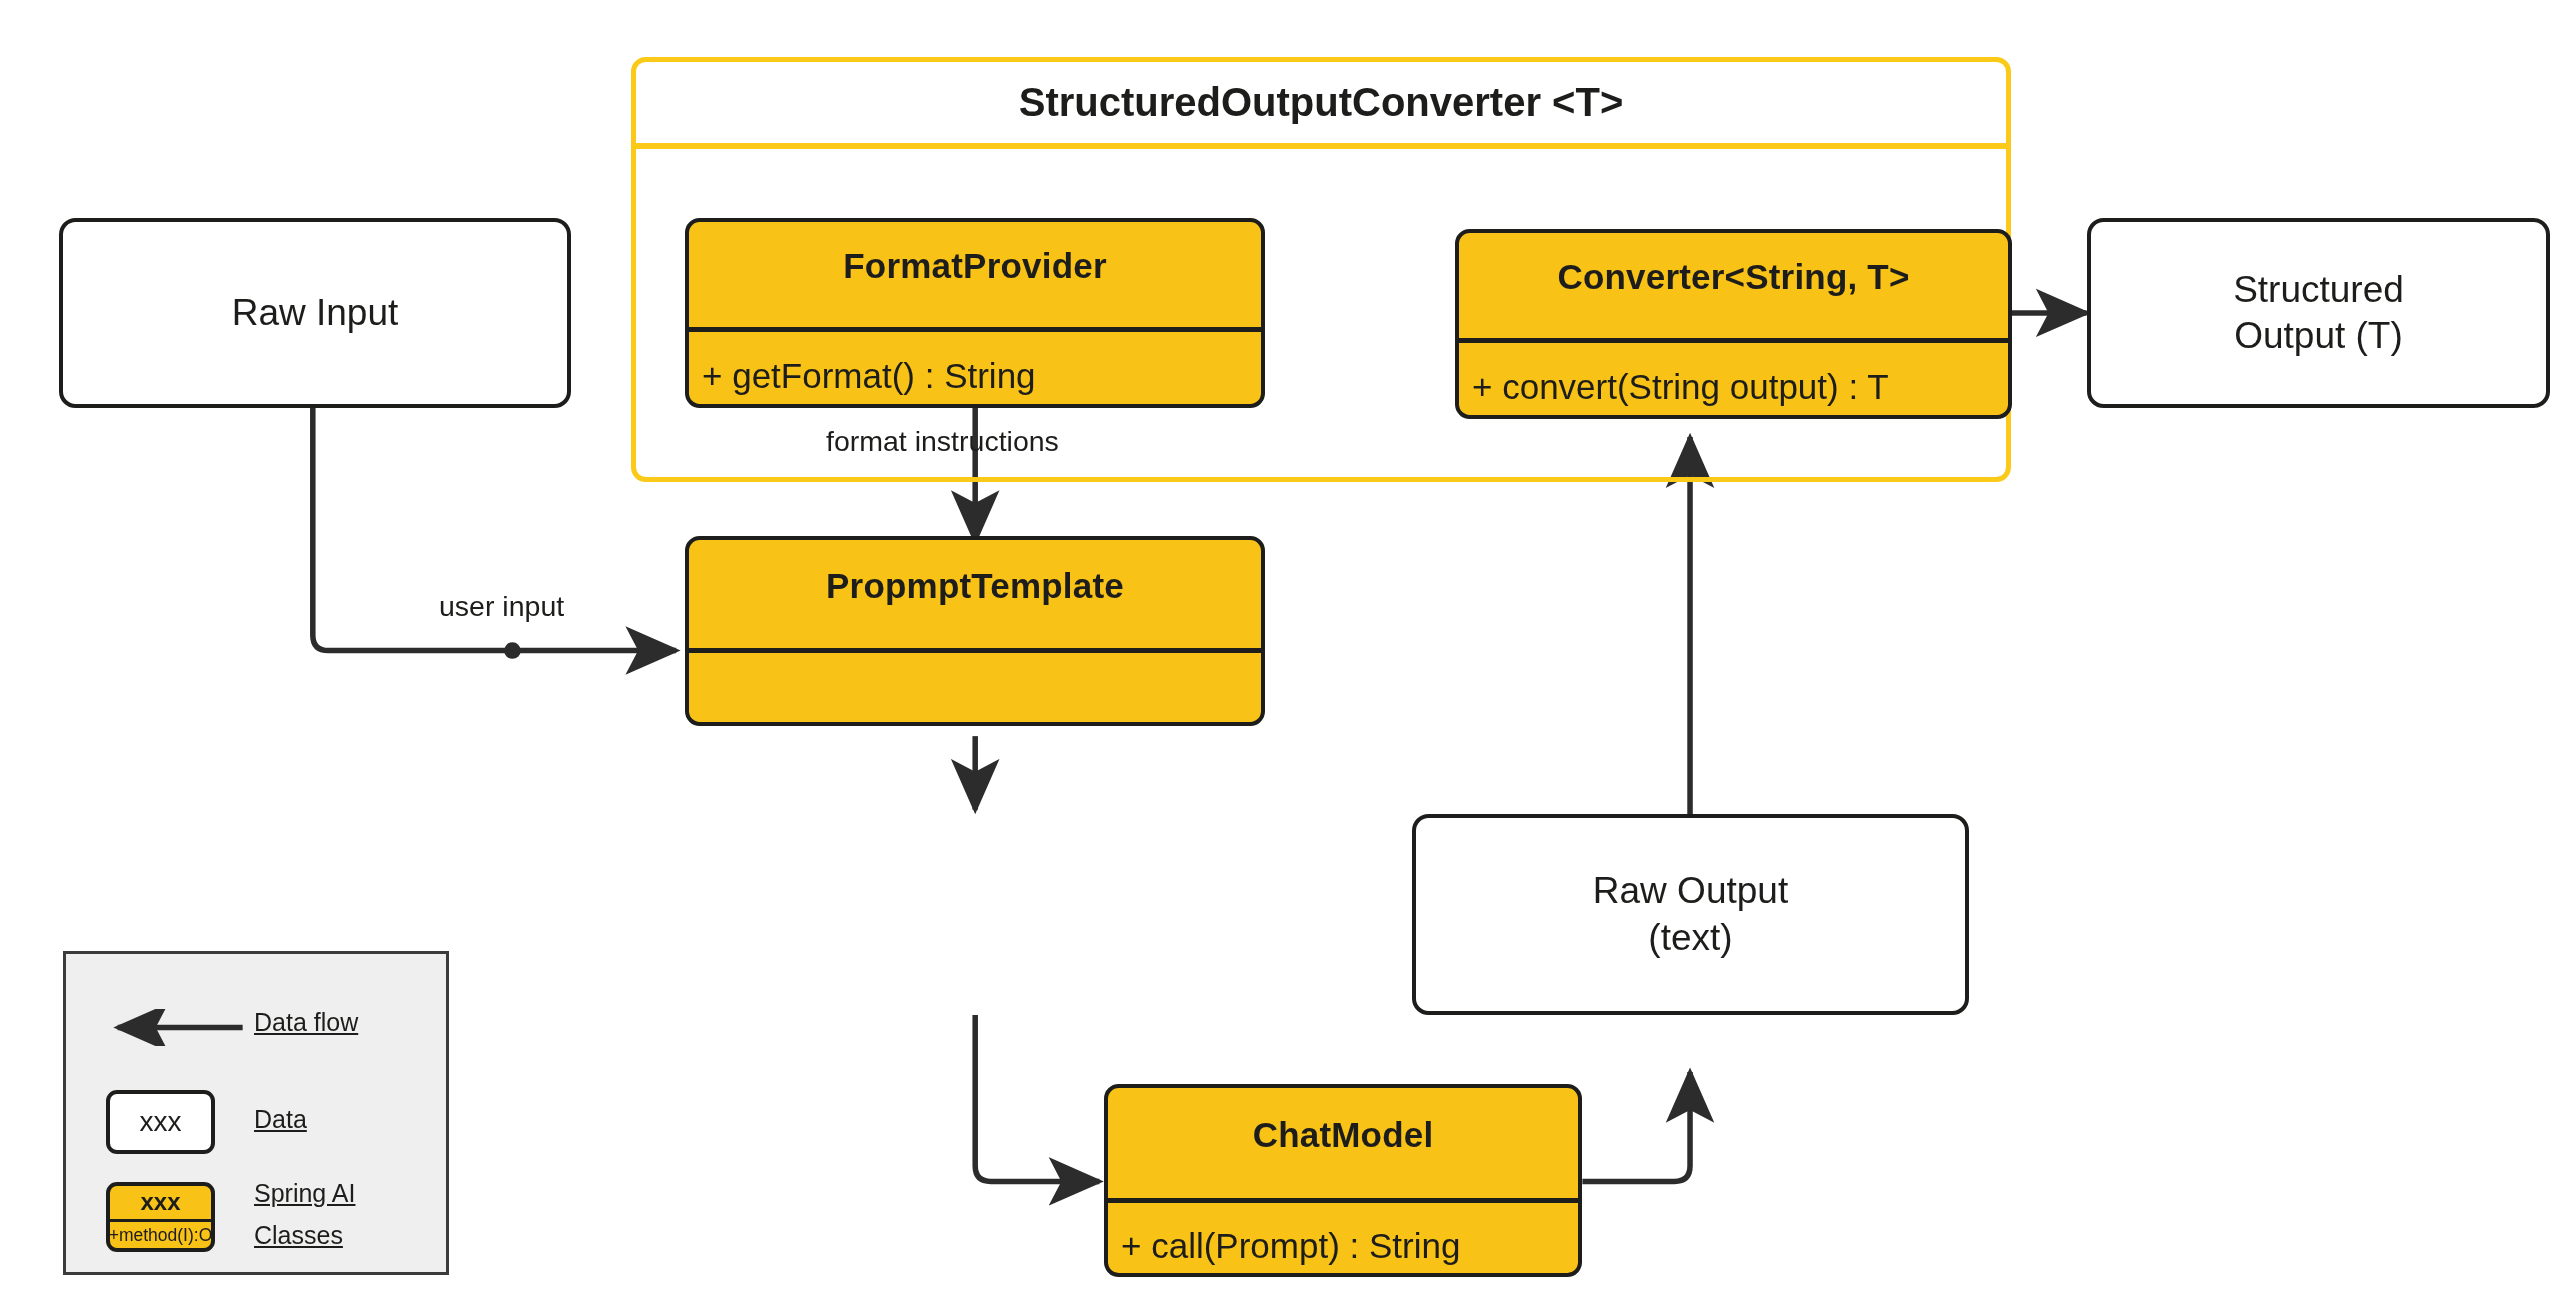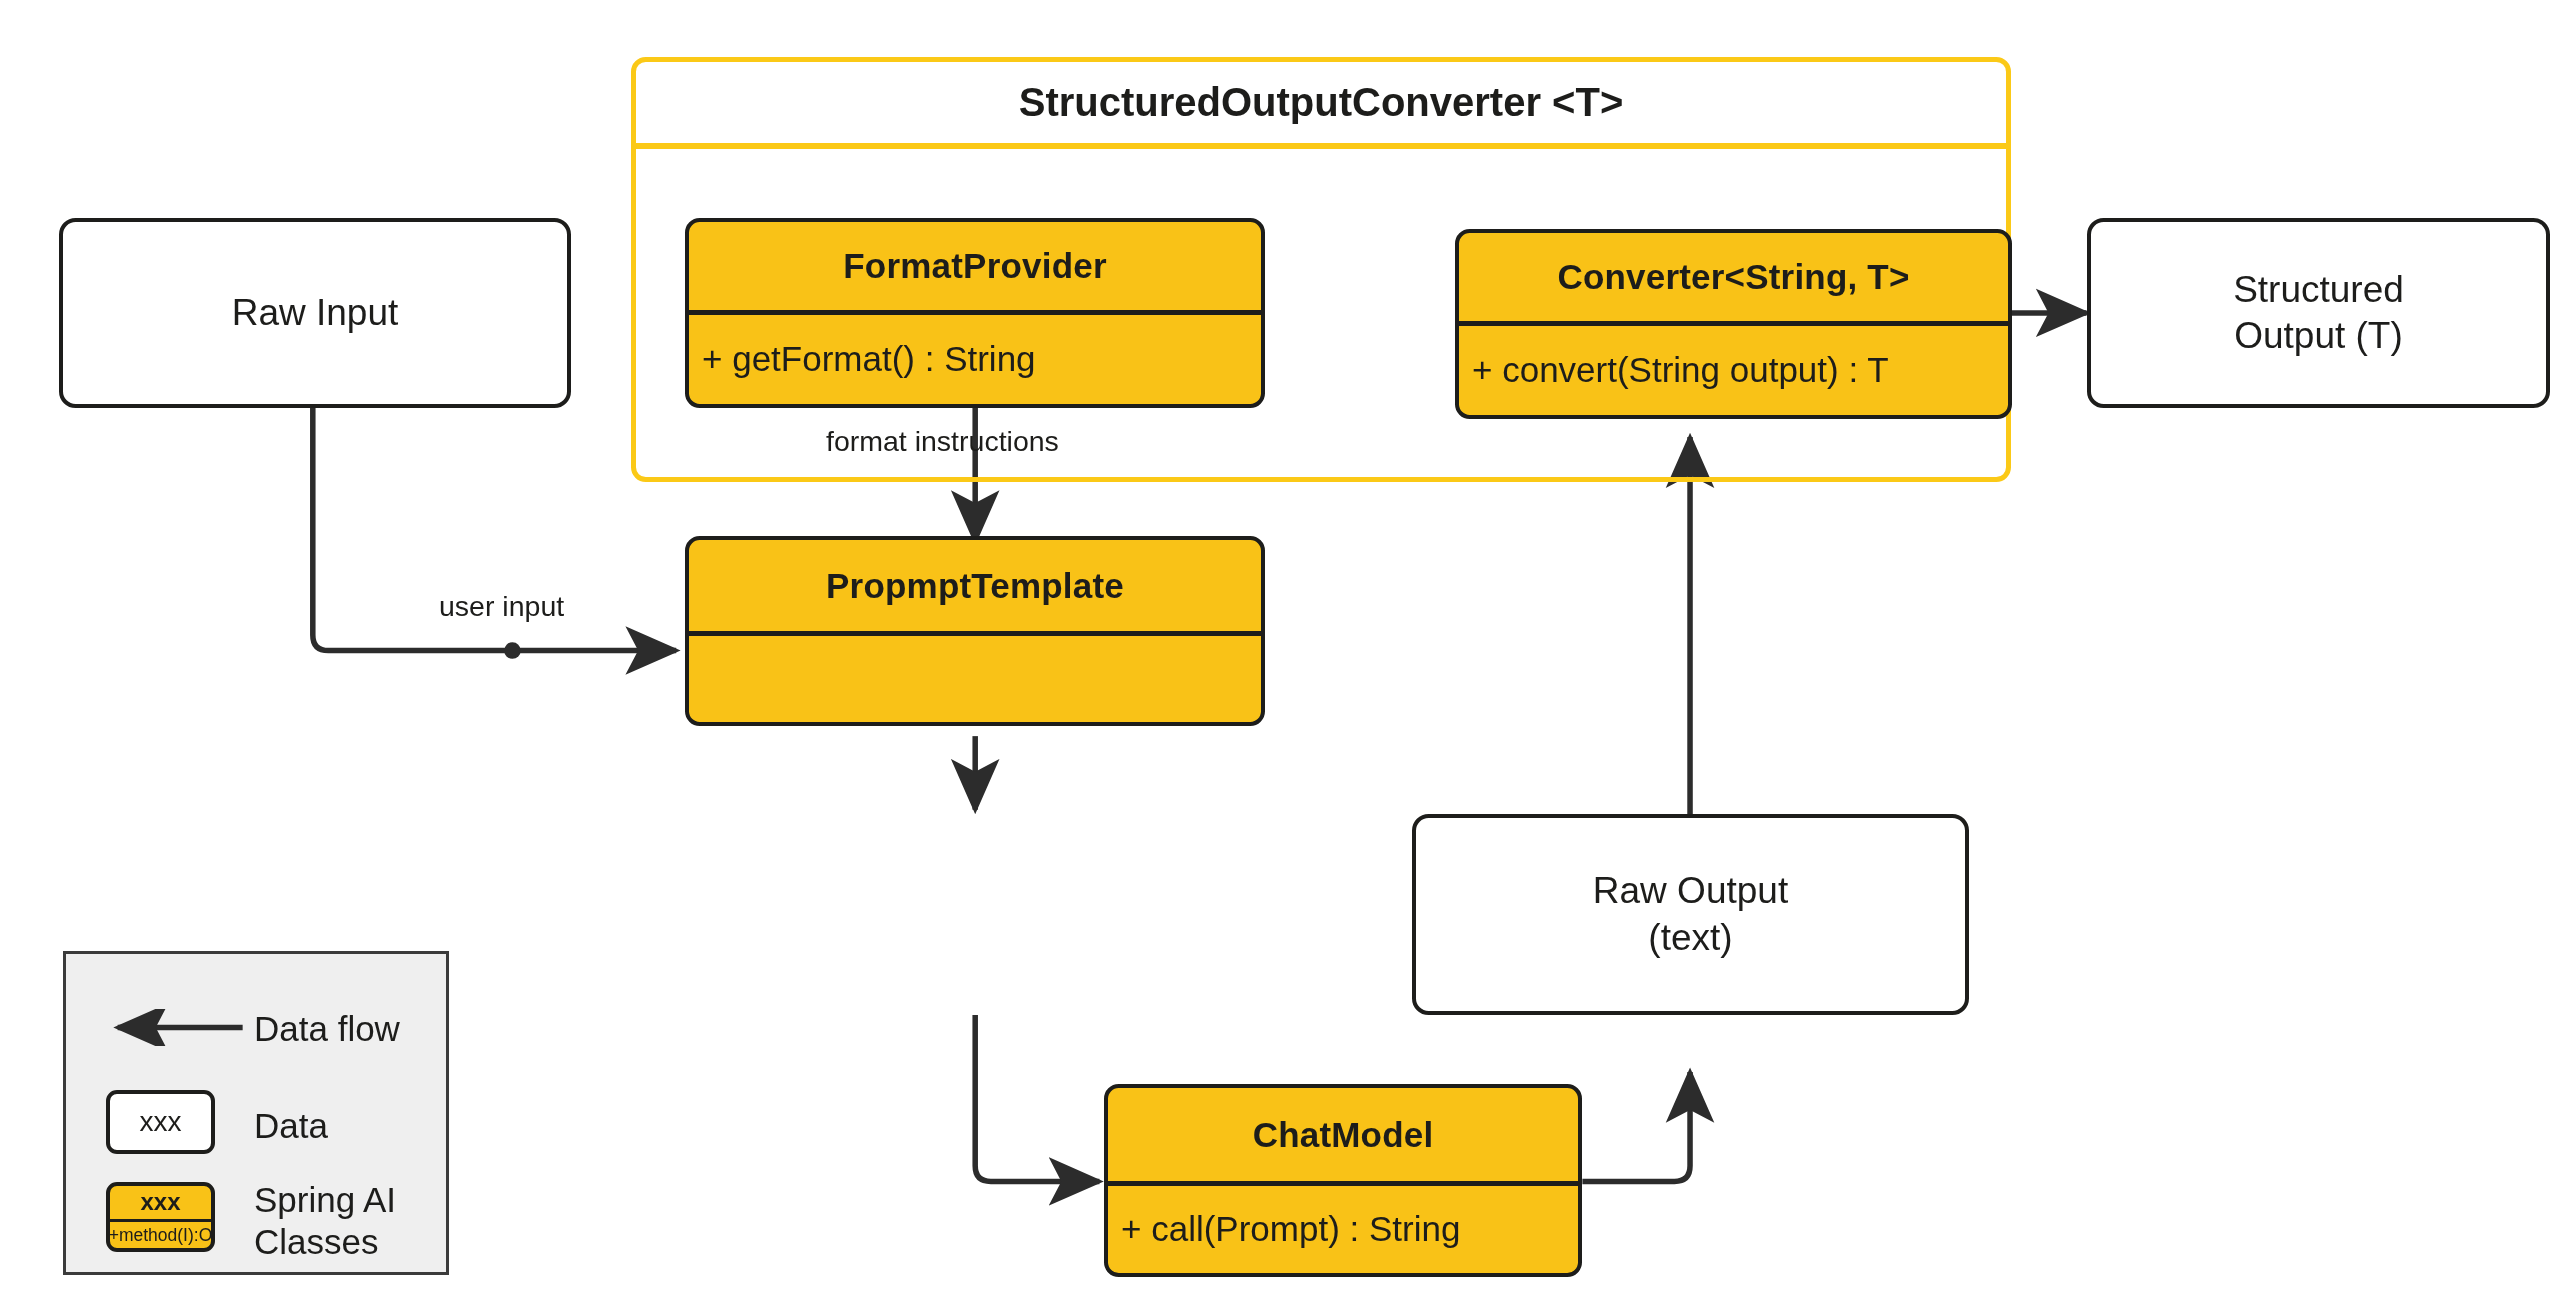--- a/index.html
+++ b/index.html
@@ -45,20 +45,21 @@
   }
   
   .class-box {
     background: #f9c217;
     border: 4.6px solid #1d1d1b;
     border-radius: 14.7px;
     display: flex;
     flex-direction: column;
     overflow: hidden;
     color: #1d1d1b;
+    gap: 17px;
   }
   .class-title {
     flex: 0 0 auto;
     display: flex;
     align-items: center;
     justify-content: center;
     font-weight: bold;
     font-size: 35px;
     letter-spacing: 0.2px;
   }
@@ -112,23 +113,24 @@
   }
   
   .legend {
     position: absolute;
     background: #efefef;
     border: 3.7px solid #3b3b3b;
     box-sizing: border-box;
   }
   .legend-text {
     position: absolute;
-    font-size: 35px;
+    font-size: 25px;
     color: #1d1d1b;
     line-height: 1.18;
+    text-decoration: underline;
   }
   .legend-data-box {
     position: absolute;
     background: #ffffff;
     border: 4.6px solid #1d1d1b;
     border-radius: 11px;
     box-sizing: border-box;
     display: flex;
     align-items: center;
     justify-content: center;

